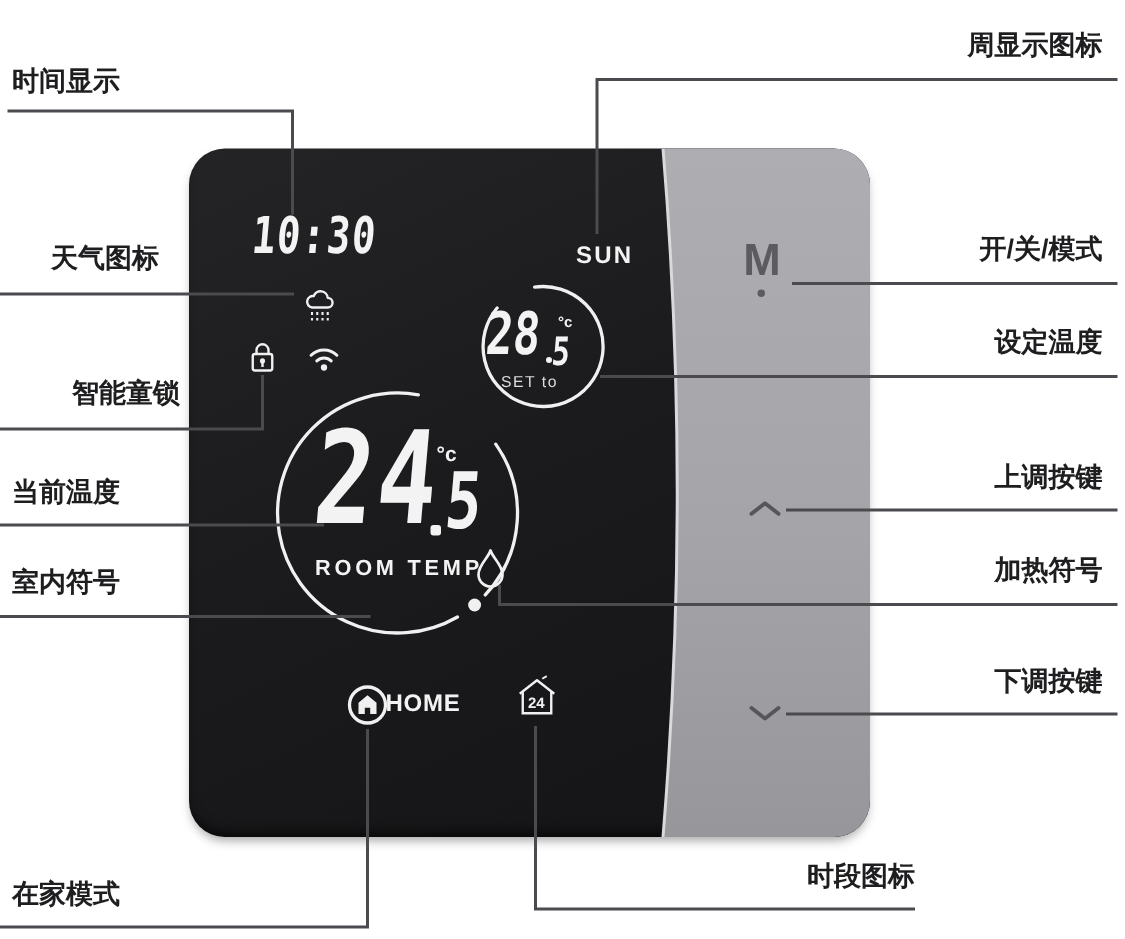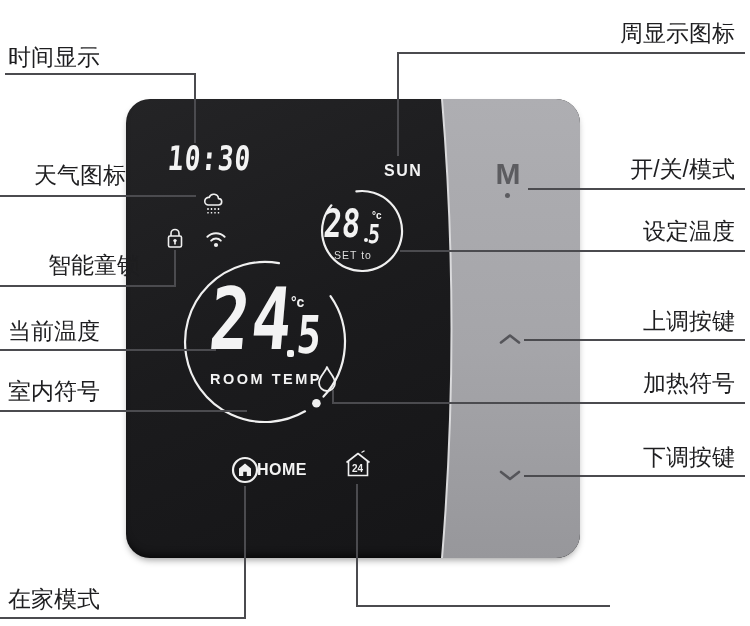--- a/index.html
+++ b/index.html
@@ -1,18 +1,18 @@
 <!DOCTYPE html>
 <html><head>
 <meta charset="utf-8">
 <style>
   html,body{margin:0;padding:0;background:#fff;}
   .stage{position:relative;width:750px;height:626px;background:#fff;overflow:hidden;
          font-family:"Liberation Sans","DejaVu Sans",sans-serif;}
-  .lbl{position:absolute;font-size:23px;color:#1e1e20;white-space:nowrap;line-height:1.2;}
+  .lbl{position:absolute;font-size:18px;color:#1e1e20;white-space:nowrap;line-height:1.2;font-weight:bold;}
   .lbl.r{text-align:right;}
   .device{position:absolute;left:126px;top:99px;width:454px;height:459px;border-radius:24px;
           background:linear-gradient(155deg,#242426 0%,#1b1b1d 45%,#141416 100%);
           overflow:hidden;box-shadow:0 4px 7px -2px rgba(0,0,0,.38), inset 0 -7px 9px -5px rgba(0,0,0,.8);}
   .panel{position:absolute;right:0;top:0;width:150px;height:459px;}
   .abs{position:absolute;}
   .seg{font-family:"DejaVu Sans Mono","Liberation Mono",monospace;font-weight:bold;color:#f3f3f3;
        transform:skewX(-5deg) scaleY(1.3);transform-origin:center;line-height:1;}
   .leaders{position:absolute;left:0;top:0;pointer-events:none;}
   .leaders path{stroke:#4b4b4f;stroke-width:2;fill:none;}
@@ -144,14 +144,15 @@
   <div class="lbl" style="left:8px;top:318px;">当前温度</div>
   <div class="lbl" style="left:8px;top:586px;">在家模式</div>
   <div class="lbl" style="left:8px;top:378px;">室内符号</div>
 
   <div class="lbl r" style="right:15px;top:20px;">周显示图标</div>
   <div class="lbl r" style="right:15px;top:156px;">开/关/模式</div>
   <div class="lbl r" style="right:15px;top:218px;">设定温度</div>
   <div class="lbl r" style="right:15px;top:308px;">上调按键</div>
   <div class="lbl r" style="right:15px;top:370px;">加热符号</div>
   <div class="lbl r" style="right:15px;top:444px;">下调按键</div>
+  <div class="lbl r" style="right:140px;top:574px;">时段图标</div>
 
 </div>
 
 </body></html>

